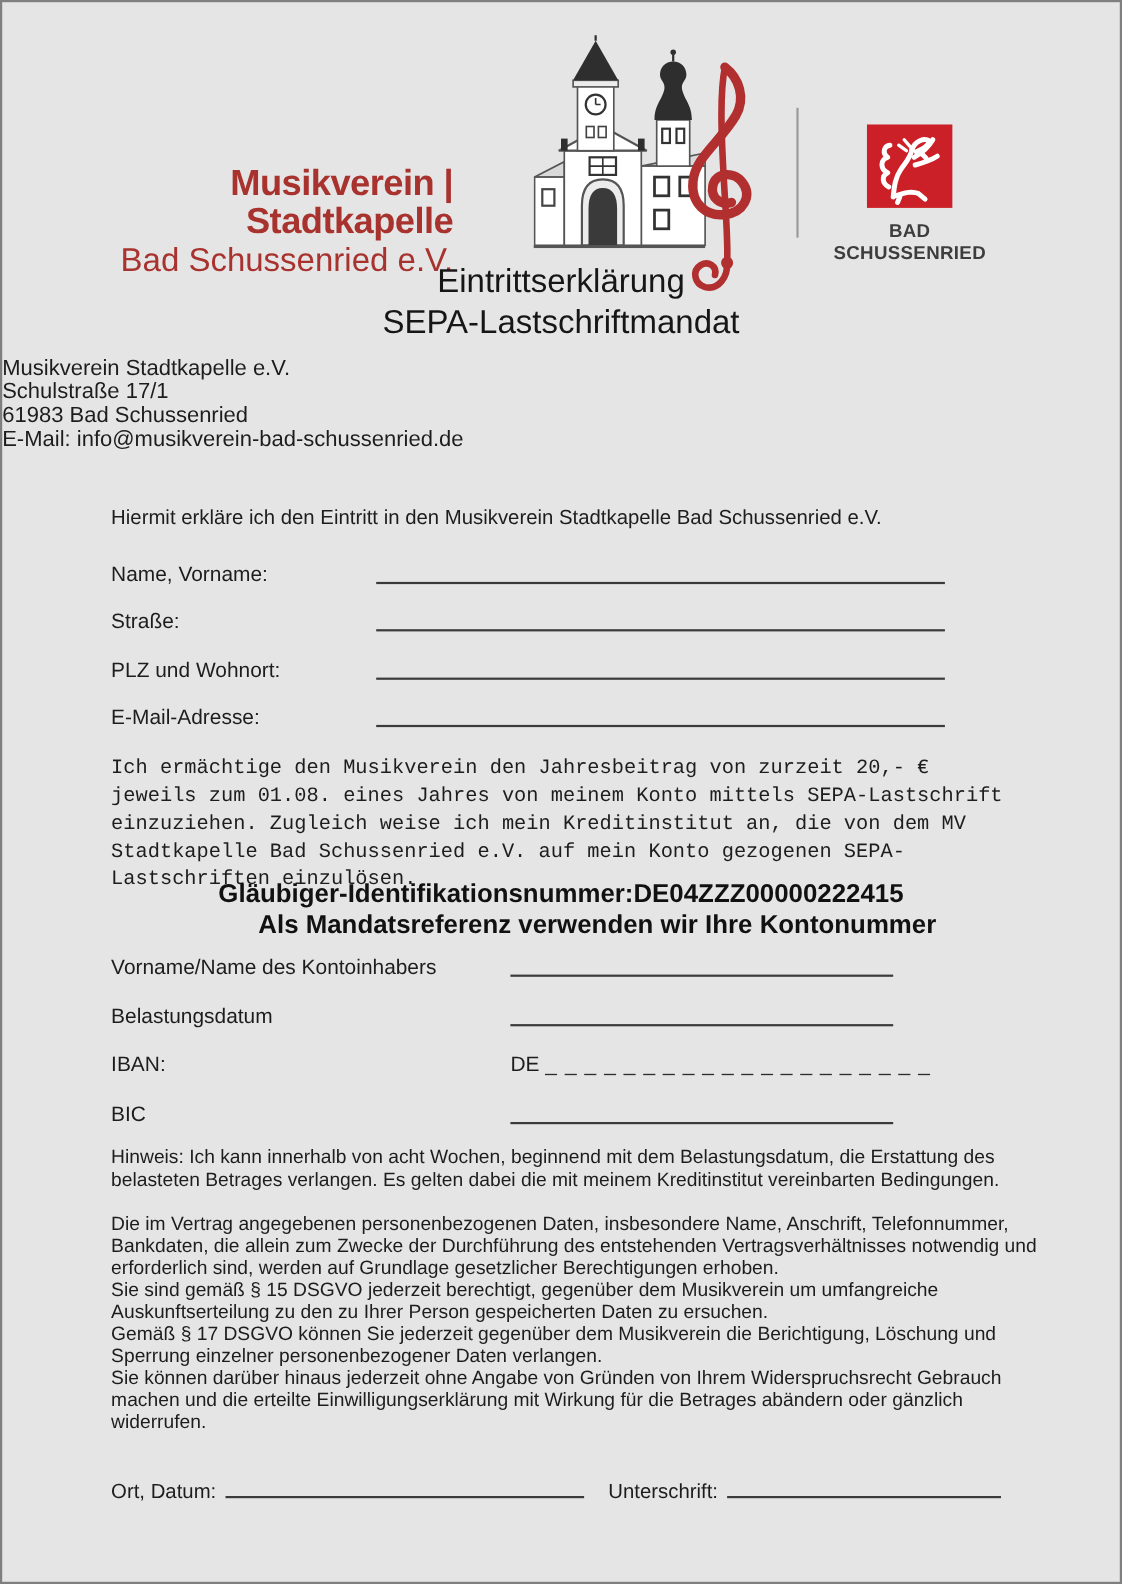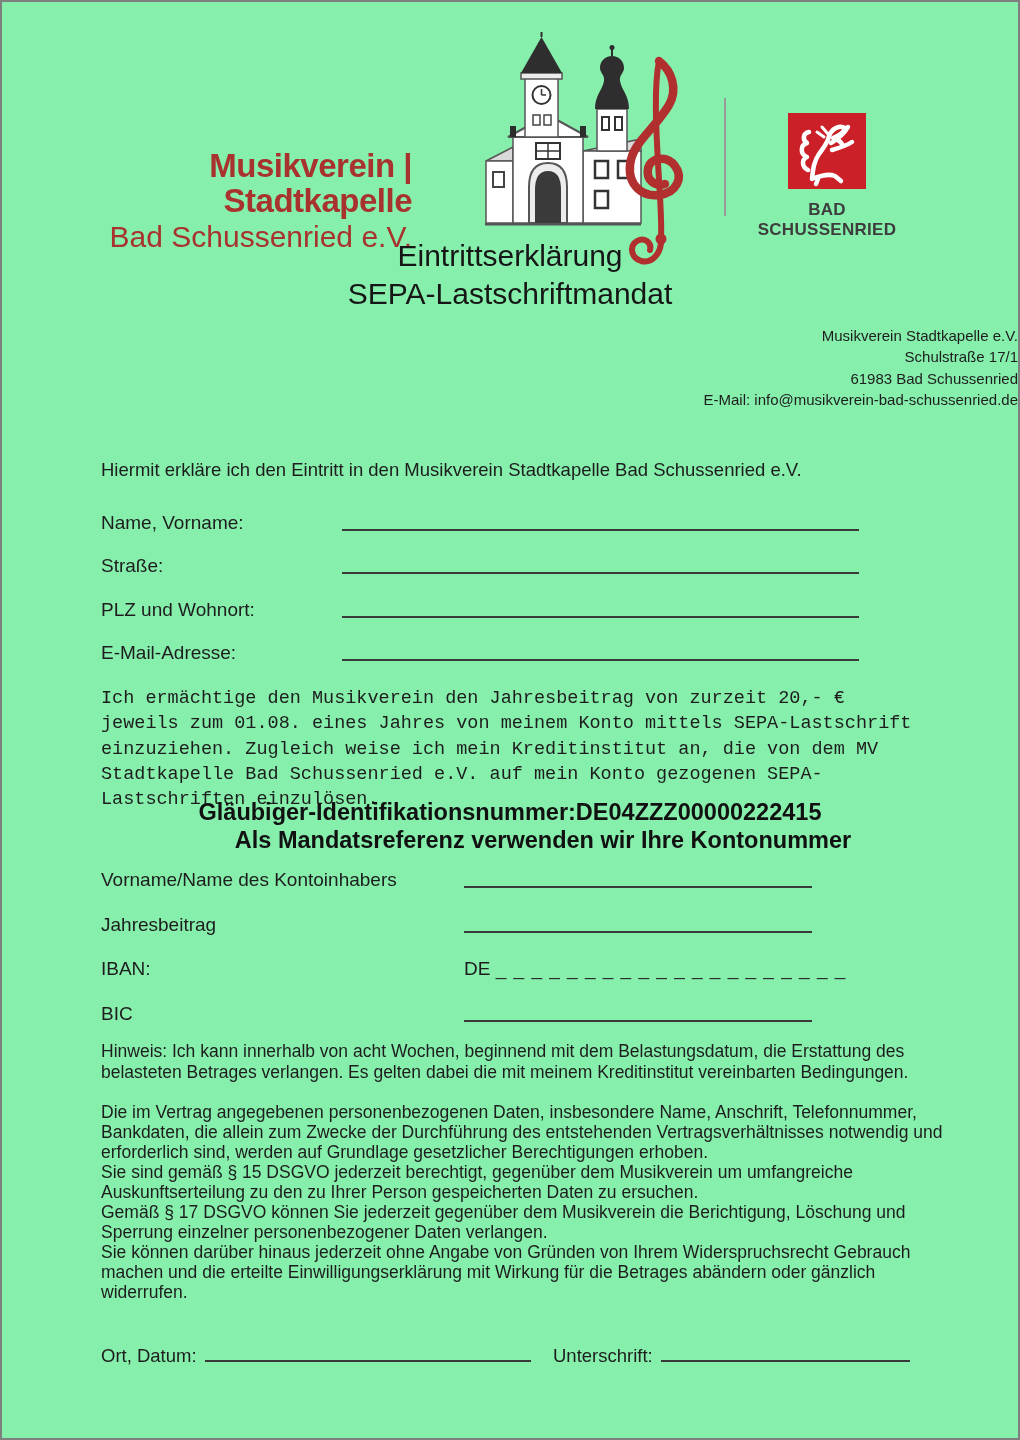--- a/index.html
+++ b/index.html
@@ -1,20 +1,20 @@
 <!DOCTYPE html>
 <html><head>
 <meta charset="utf-8">
 <style>
   html,body{margin:0;padding:0;background:#fff;}
   .page{
     position:relative;
     width:1016px;height:1436px;
     border:2px solid #7f7f7f;
-    background:#86efac;
+    background:#e5e5e5;
     font-family:"Liberation Sans", sans-serif;
     color:#1d1d1d;
     overflow:hidden;
   }
   
   .club-name{
     position:absolute;left:95px;top:147px;width:315px;
     text-align:right;color:#a8332e;line-height:1.05;
   }
   .club-name .l1{font-size:33px;font-weight:700;letter-spacing:-0.5px;}
@@ -24,21 +24,21 @@
   .crest-svg{position:absolute;left:786px;top:111px;width:78px;height:76px;}
   .crest-label{
     position:absolute;left:736px;top:198px;width:178px;
     text-align:center;font-size:17px;font-weight:600;color:#3d3d3d;letter-spacing:0.3px;
   }
   
   .doc-title1{position:absolute;left:0;top:237px;width:100%;text-align:center;font-size:30px;color:#161616;}
   .doc-title2{position:absolute;left:0;top:275px;width:100%;text-align:center;font-size:30px;color:#161616;}
   .club-address{
     position:absolute;left:0;top:323px;width:100%;
-    text-align:right;font-size:15px;line-height:21.4px;color:#1d1d1d;
+    text-align:left;font-size:20px;line-height:21.4px;color:#1d1d1d;
   }
   
   .intro{position:absolute;left:99px;top:457px;width:840px;font-size:18.5px;}
   
   .plabel{position:absolute;left:99px;font-size:19px;}
   .p0{top:510px;}.p1{top:553px;}.p2{top:597px;}.p3{top:640px;}
   .pline{position:absolute;left:340px;width:517px;height:0;border-bottom:2px solid #3a3a3a;}
   .pl0{top:527px;}.pl1{top:570px;}.pl2{top:614px;}.pl3{top:657px;}
   
   .mandate{position:absolute;left:99px;top:684px;width:832px;font-size:18.5px;line-height:25.3px;font-family:Liberation Mono, monospace;}
@@ -163,21 +163,21 @@
   <div class="plabel p3">E-Mail-Adresse:</div>
   <div class="pline pl3"></div>
 
   <div class="mandate">Ich ermächtige den Musikverein den Jahresbeitrag von zurzeit 20,- € jeweils zum 01.08. eines Jahres von meinem Konto mittels SEPA-Lastschrift einzuziehen. Zugleich weise ich mein Kreditinstitut an, die von dem MV Stadtkapelle Bad Schussenried e.V. auf mein Konto gezogenen SEPA-Lastschriften einzulösen.</div>
 
   <div class="cred1">Gläubiger-Identifikationsnummer:DE04ZZZ00000222415</div>
   <div class="cred2">Als Mandatsreferenz verwenden wir Ihre Kontonummer</div>
 
   <div class="blabel b0">Vorname/Name des Kontoinhabers</div>
   <div class="bline bl0"></div>
-  <div class="blabel b1">Jahresbeitrag</div>
+  <div class="blabel b1">Belastungsdatum</div>
   <div class="bline bl1"></div>
   <div class="blabel b2">IBAN:</div>
   <div class="iban-value"><span>DE</span> <span class="blanks">_ _ _ _ _ _ _ _ _ _ _ _ _ _ _ _ _ _ _ _</span></div>
   <div class="blabel b3">BIC</div>
   <div class="bline bl3"></div>
 
   <div class="hint">Hinweis: Ich kann innerhalb von acht Wochen, beginnend mit dem Belastungsdatum, die Erstattung des belasteten Betrages verlangen. Es gelten dabei die mit meinem Kreditinstitut vereinbarten Bedingungen.</div>
 
   <div class="privacy">
     <div>Die im Vertrag angegebenen personenbezogenen Daten, insbesondere Name, Anschrift, Telefonnummer, Bankdaten, die allein zum Zwecke der Durchführung des entstehenden Vertragsverhältnisses notwendig und erforderlich sind, werden auf Grundlage gesetzlicher Berechtigungen erhoben.</div>

